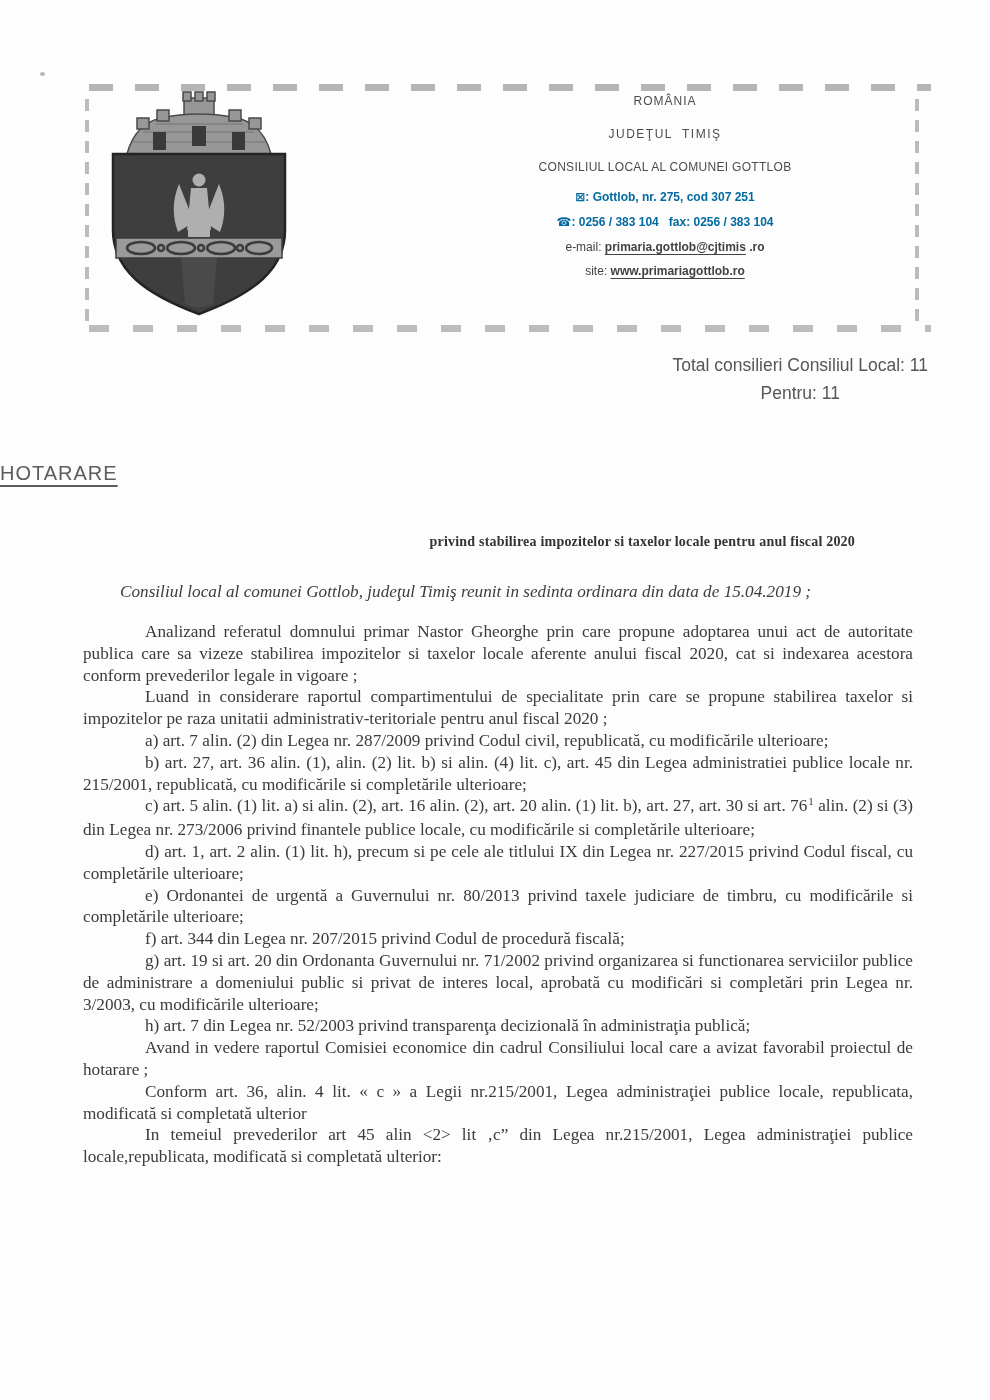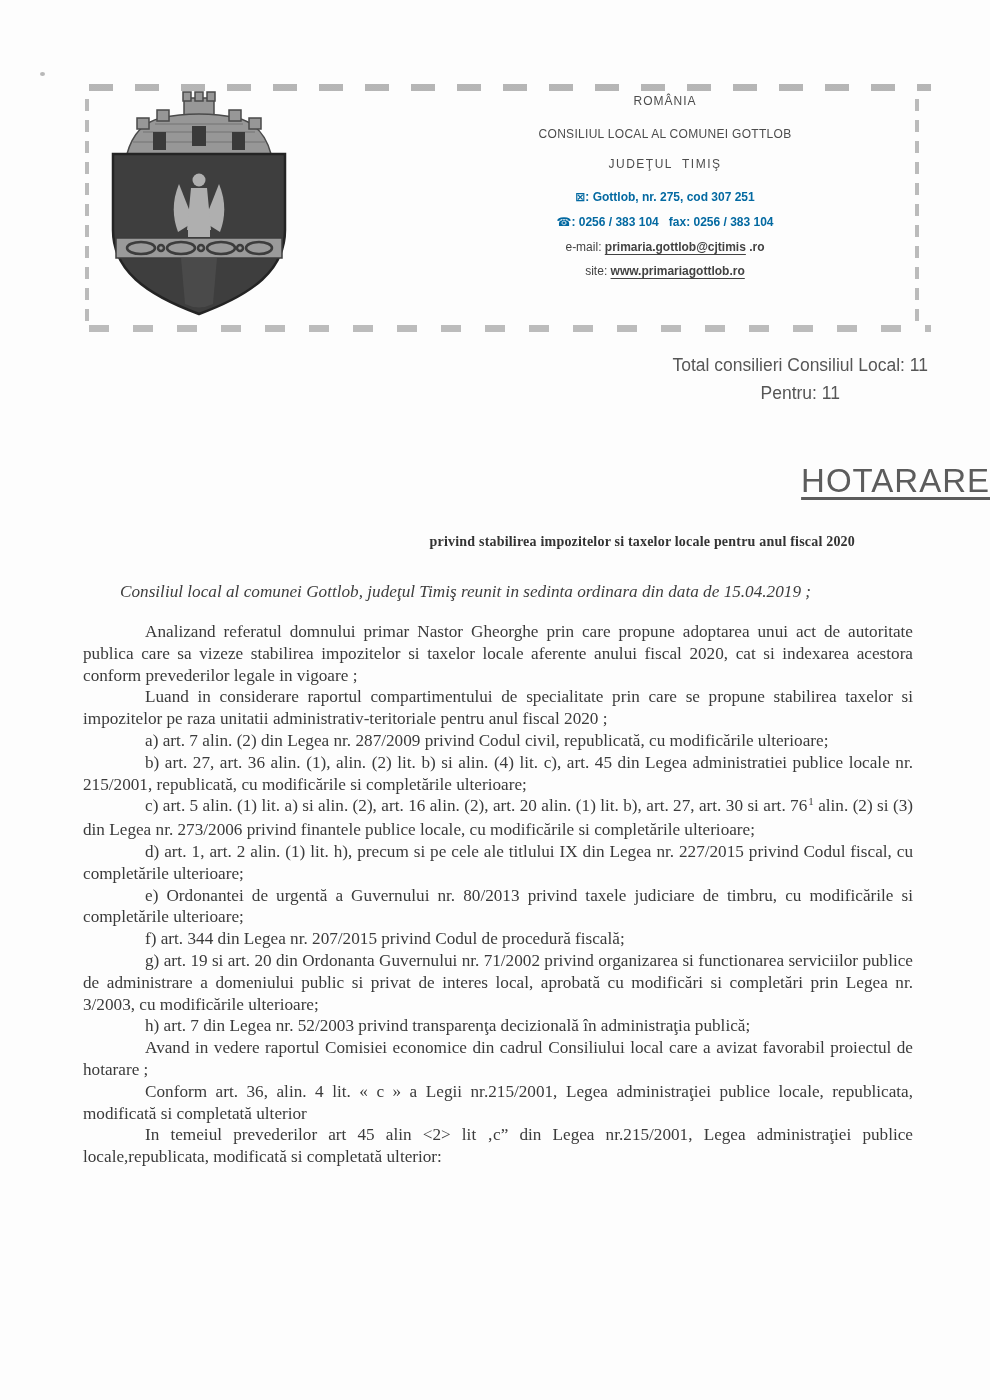--- a/index.html
+++ b/index.html
@@ -41,22 +41,22 @@
   .bold-only{font-weight:bold;}
 
   
   .counters{
     position:absolute;right:62px;top:352px;text-align:center;
     font-family:"Liberation Sans", sans-serif;font-size:17.5px;line-height:27.5px;color:#565656;
   }
 
   
   .doc-title{
-    position:absolute;left:0;width:990px;top:462px;text-align:right;
-    font-family:"Liberation Sans", sans-serif;font-size:33px;letter-spacing:1px;
+    position:absolute;left:0;width:990px;top:462px;text-align:left;
+    font-family:"Liberation Sans", sans-serif;font-size:20px;letter-spacing:1px;
     color:#5c5c5c;text-decoration:underline;text-underline-offset:5px;
   }
   .doc-subtitle{
     position:absolute;left:0;width:855px;top:534px;text-align:right;
     font-weight:bold;font-size:14px;color:#333;letter-spacing:.2px;
   }
   .intro{
     position:absolute;left:93px;width:830px;top:582px;
     font-size:17.2px;color:#3d3d3d;text-indent:27px;font-style:italic;
   }
@@ -130,22 +130,22 @@
           <circle cx="141" cy="158" r="3"></circle>
         </g>
       </g>
 
       <path d="M82,168 H118 L114,214 Q100,221 86,214 Z" fill="#4a4a4a"></path>
     </svg>
   </div>
 
   <div class="lh-text">
     <div class="lh-line h-country">ROMÂNIA</div>
+    <div class="lh-line h-county">JUDEŢUL  TIMIŞ</div>
     <div class="lh-line h-council">CONSILIUL LOCAL AL COMUNEI GOTTLOB</div>
-    <div class="lh-line h-county">JUDEŢUL  TIMIŞ</div>
     <div class="lh-line h-bold"><span class="glyph">⊠</span><span>: Gottlob, nr. 275, cod 307 251</span></div>
     <div class="lh-line h-bold"><span class="glyph">☎</span><span>: 0256 / 383 104   fax: 0256 / 383 104</span></div>
     <div class="lh-line h-contact"><span>e-mail: </span><span class="lnk">primaria.gottlob@cjtimis</span><span class="bold-only"> .ro</span></div>
     <div class="lh-line h-contact"><span>site: </span><span class="lnk">www.primariagottlob.ro</span></div>
   </div>
 </div>
 
 <div class="counters">
   <div>Total consilieri Consiliul Local: 11</div>
   <div>Pentru: 11</div>

